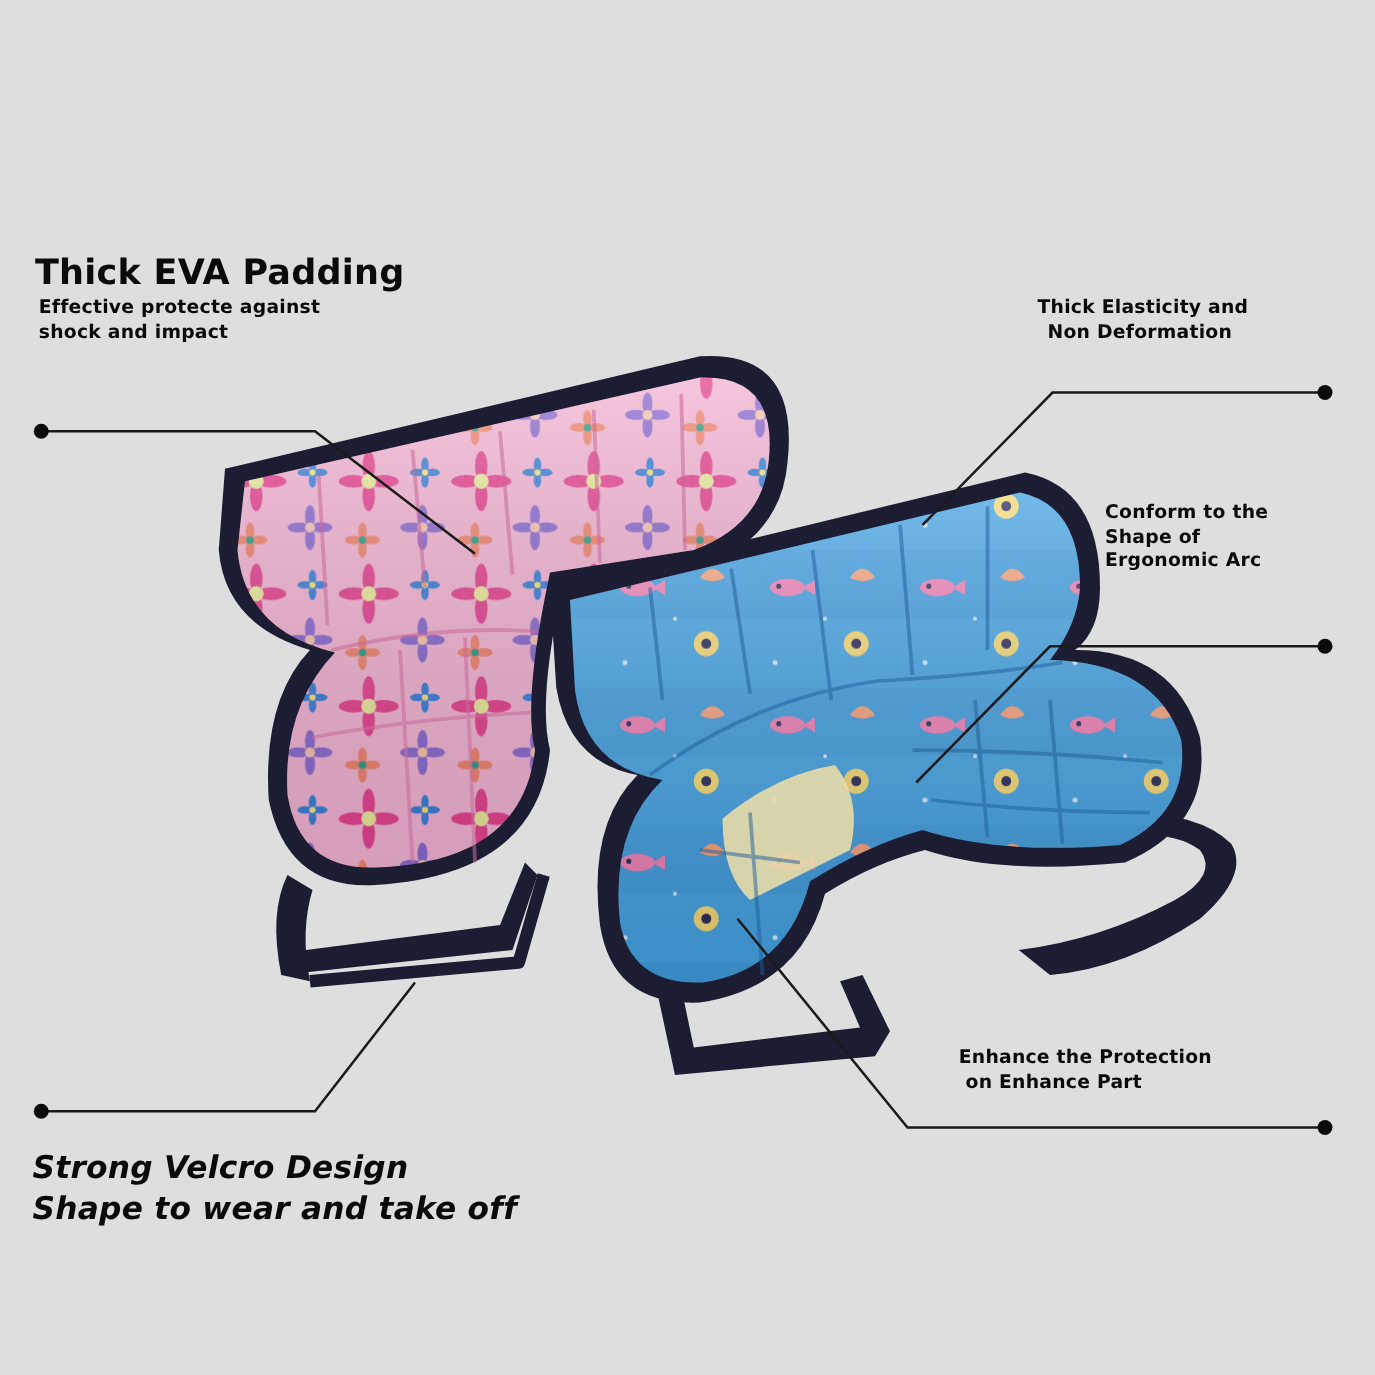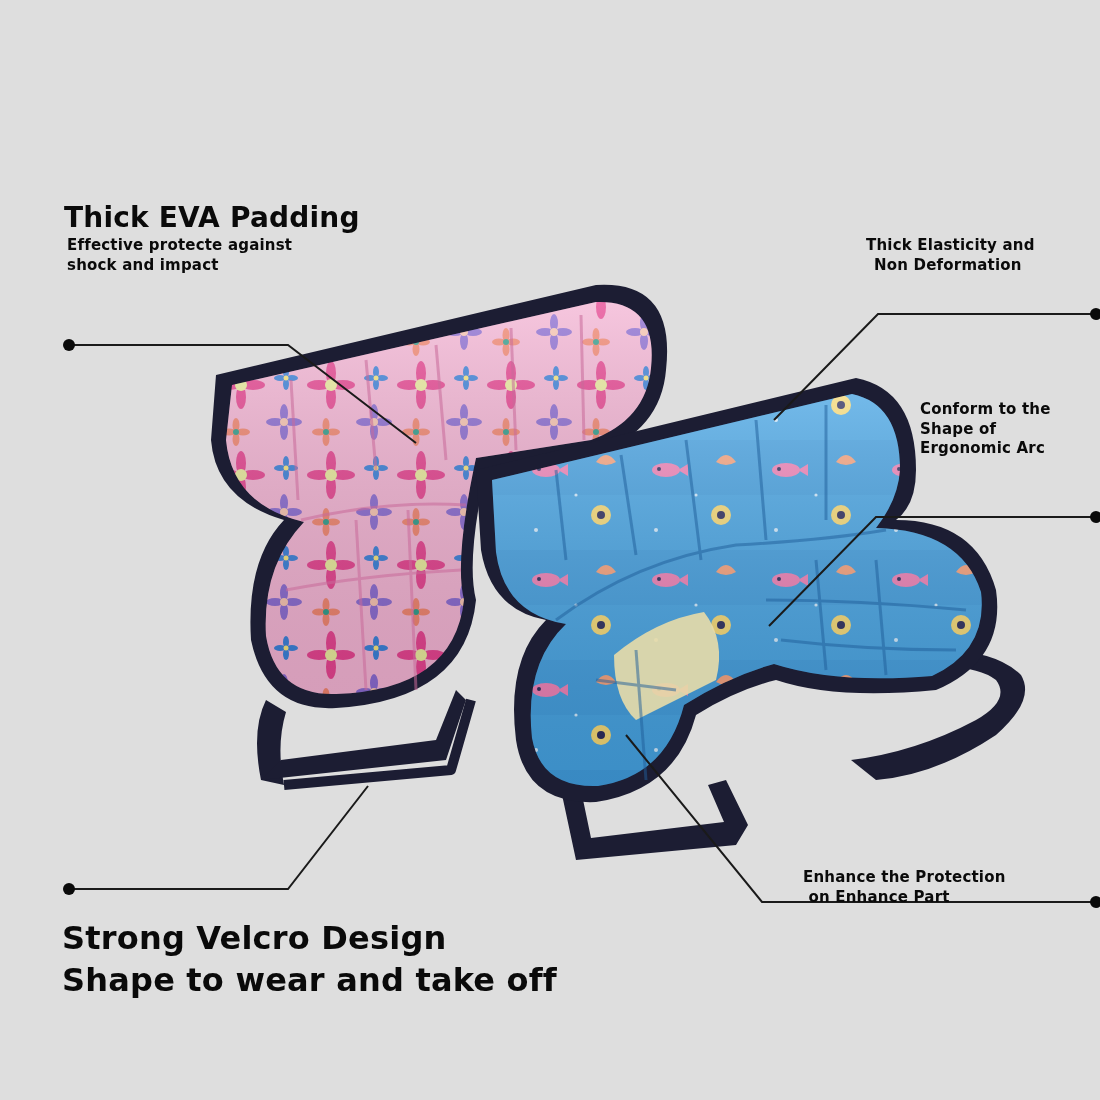--- a/index.html
+++ b/index.html
@@ -3,33 +3,33 @@
 <meta charset="utf-8">
 <style>
   html, body { margin: 0; padding: 0; }
   body {
     width: 1100px; height: 1100px; overflow: hidden;
     background: #dedede;
     position: relative;
     font-family: "DejaVu Sans", "Liberation Sans", sans-serif;
     color: #0a0a0a;
   }
-  .stage { position: absolute; inset: 0; margin-left: 36px; }
+  .stage { position: absolute; inset: 0; }
   .art { position: absolute; left: 0; top: 0; width: 1100px; height: 1100px; }
   .label {
     position: absolute;
     font-weight: bold;
     line-height: 1.3;
     white-space: nowrap;
     letter-spacing: 0.2px;
   }
   .label .l { display: block; }
   .title-big { font-size: 28px; }
   .body-md { font-size: 15px; }
-  .body-lg { font-size: 32px; }
+  .body-lg { font-size: 25px; font-style: italic; }
 </style>
 </head>
 <body>
 
 <div class="stage">
 
   <svg class="art" viewBox="0 0 1100 1100" xmlns="http://www.w3.org/2000/svg">
     <defs>
       <pattern id="pinkFloral" width="90" height="90" patternUnits="userSpaceOnUse">
         <rect width="90" height="90" fill="#f3b3d3"></rect>
@@ -222,21 +222,21 @@
     <span class="l body-md">Thick Elasticity and</span>
     <span class="l body-md" style="margin-left:8px;">Non Deformation</span>
   </div>
 
   <div class="label" style="left:884px; top:400px;">
     <span class="l body-md">Conform to the</span>
     <span class="l body-md">Shape of</span>
     <span class="l body-md">Ergonomic Arc</span>
   </div>
 
-  <div class="label" style="left:767px; top:868px;">
+  <div class="label" style="left:767px; top:836px;">
     <span class="l body-md">Enhance the Protection</span>
     <span class="l body-md" style="white-space:pre;"> on Enhance Part</span>
   </div>
 
   <div class="label" style="left:26px; top:918px;">
     <span class="l body-lg">Strong Velcro Design</span>
     <span class="l body-lg">Shape to wear and take off</span>
   </div>
 </div>
 

